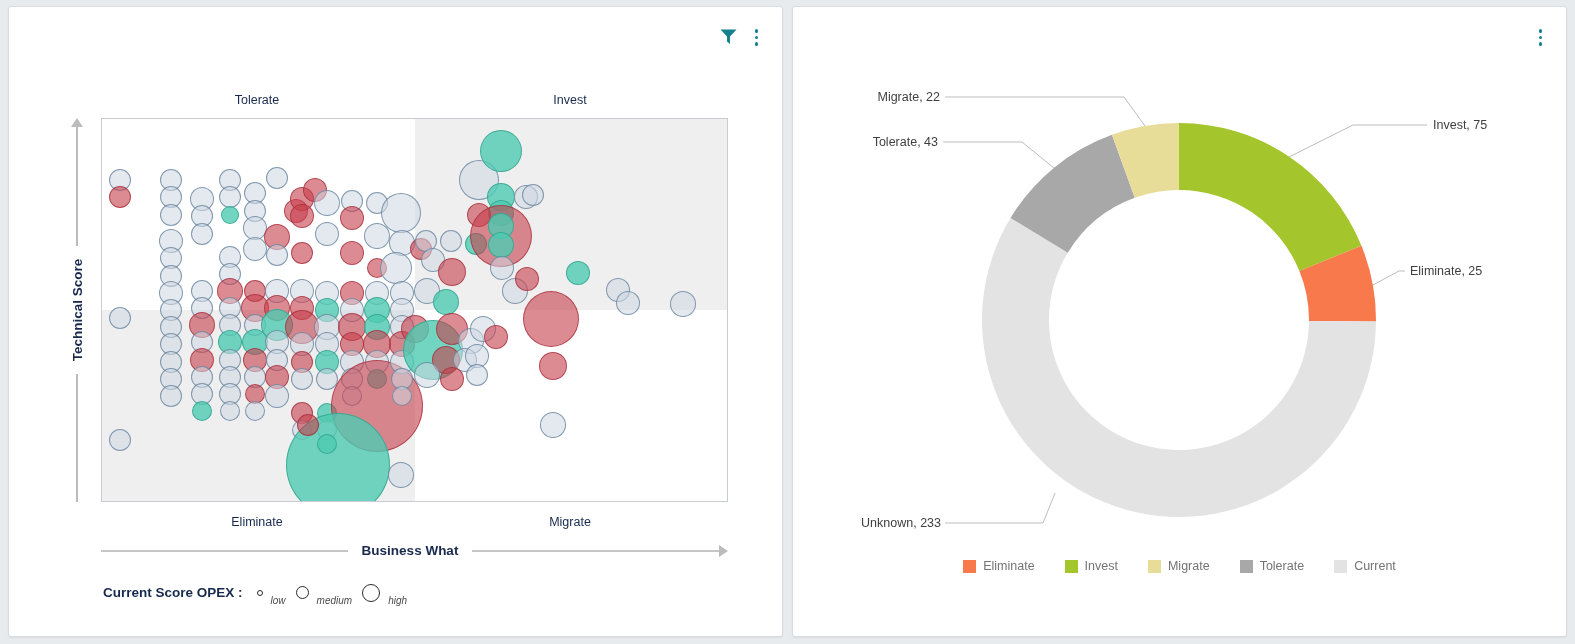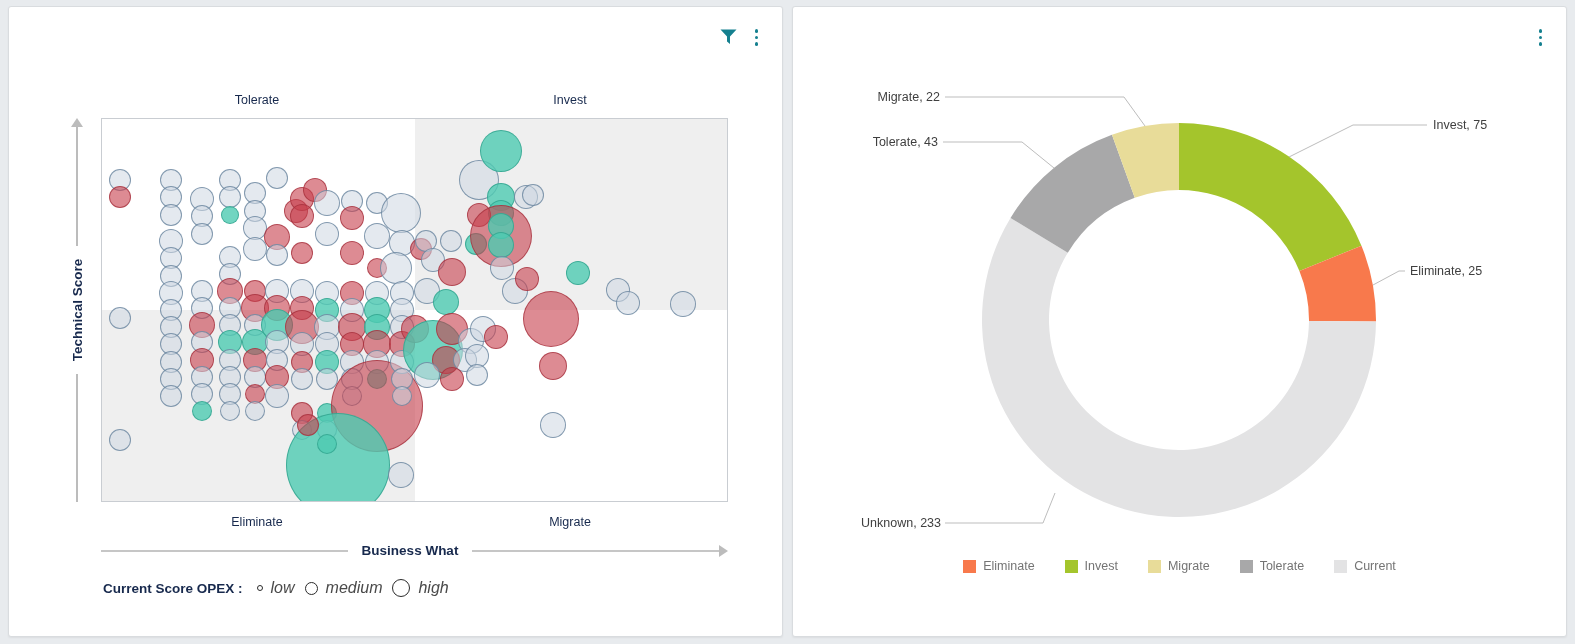--- a/index.html
+++ b/index.html
@@ -27,21 +27,21 @@
   .yaxis .arrow-up { position:absolute; left:7px; top:0; width:0; height:0; border-left:6px solid transparent; border-right:6px solid transparent; border-bottom:9px solid #bcbcbc; }
   .yaxis .ylab { position:absolute; left:-51px; top:50%; transform:translate(0,-50%) rotate(-90deg); transform-origin:center; width:128px; text-align:center; font-size:13.5px; font-weight:700; color:#17294d; background:#fff; padding:4px 0; }
   .xaxis { position:absolute; left:92px; top:536px; width:627px; display:flex; align-items:center; }
   .xaxis .seg { flex:1; height:2px; background:#c6c6c6; }
   .xaxis .xlab { font-size:13.5px; font-weight:700; color:#17294d; padding:0 14px; white-space:nowrap; }
   .xaxis .arrow-right { width:0; height:0; border-top:6px solid transparent; border-bottom:6px solid transparent; border-left:9px solid #bcbcbc; }
   .size-legend { position:absolute; left:94px; top:572px; display:flex; align-items:center; }
   .size-legend .sl-title { font-size:13.5px; font-weight:700; color:#17294d; margin-right:14px; }
   .size-item { display:flex; align-items:center; margin-right:10px; }
   .size-item .ring { border:1.4px solid #2b2b2b; border-radius:50%; background:#fff; margin-right:8px; }
-  .size-item .sl-lab { font-size:16px; font-style:italic; color:#4a4a4a; }
+  .size-item .sl-lab { font-size:10px; font-style:italic; color:#4a4a4a;margin-top:16px; }
 
   
   .donut-svg { position:absolute; left:0; top:50px; }
   .callout-text { font-size:12.5px; fill:#3f3f3f; }
   .leader { fill:none; stroke:#bdbdbd; stroke-width:1; }
   .donut-legend { position:absolute; left:0; top:552px; width:100%; display:flex; justify-content:center; gap:30px; }
   .legend-item { display:flex; align-items:center; gap:7px; cursor:pointer; }
   .legend-item .sw { width:13px; height:13px; }
   .legend-item .lab { font-size:12.5px; color:#747474; }
 </style>

